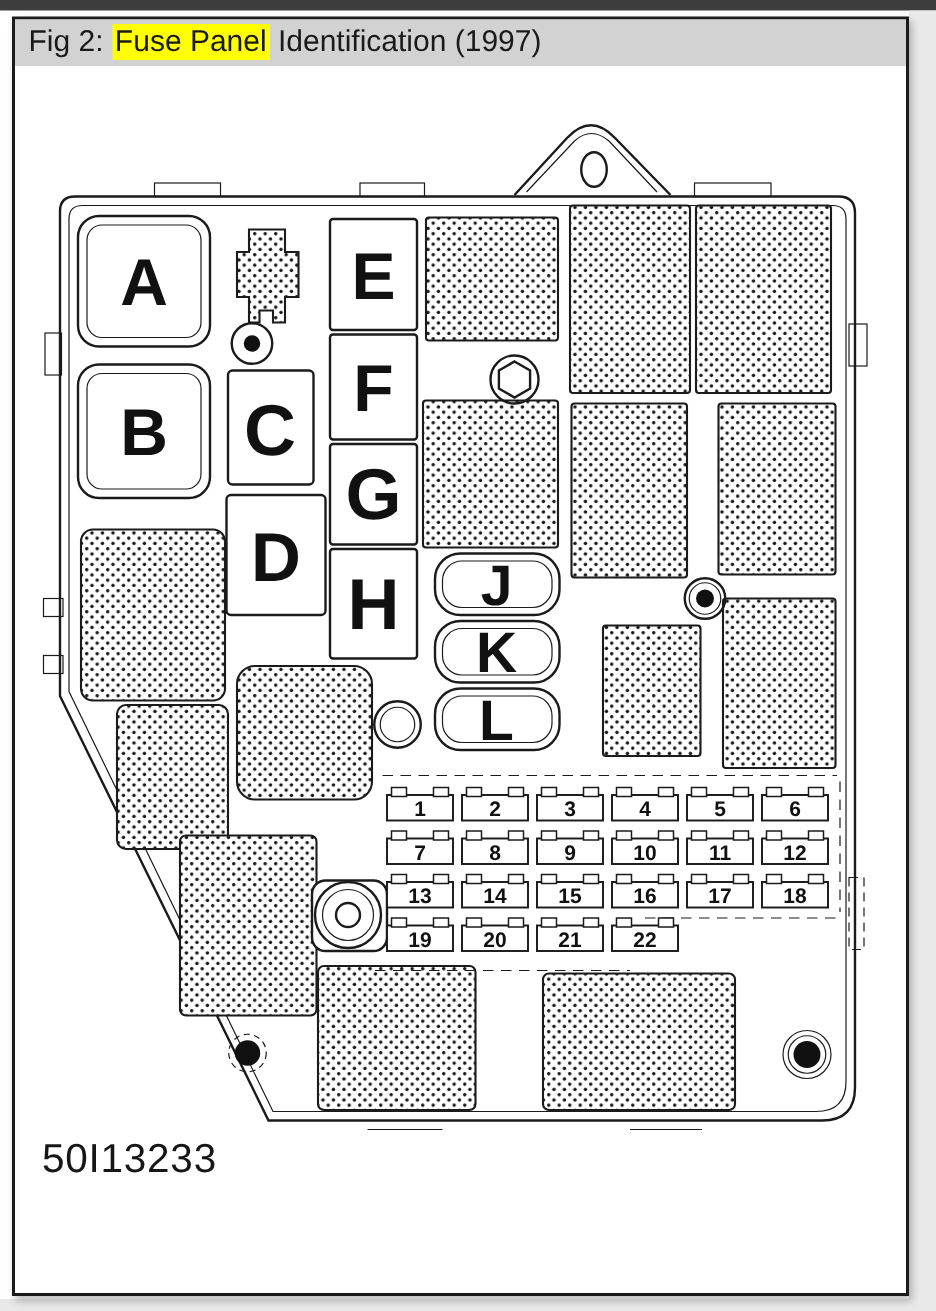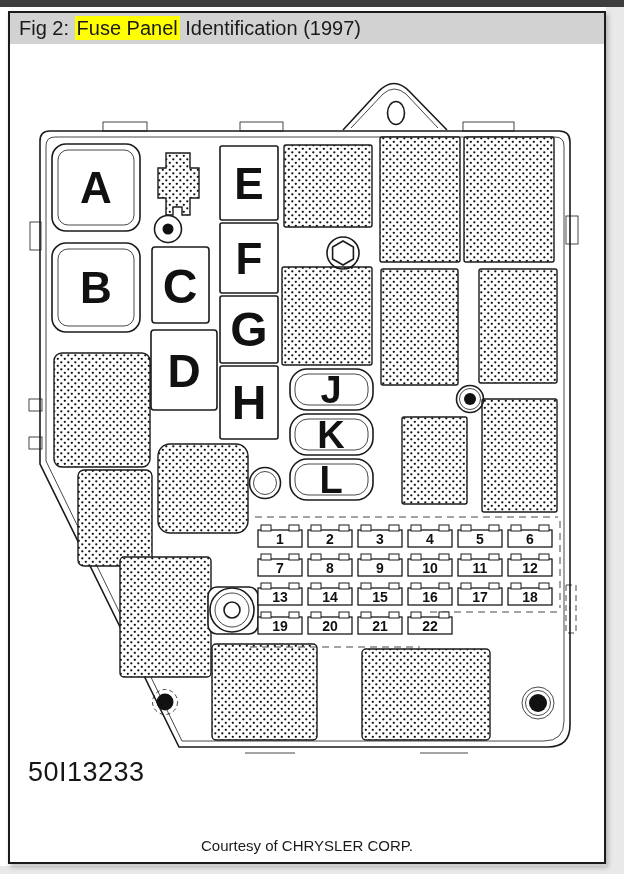--- a/index.html
+++ b/index.html
@@ -31,21 +31,20 @@
 </head>
 <body>
 
 <div class="page">
   <div class="top-strip"></div>
   <div class="right-margin"></div>
   <div class="bottom-margin"></div>
 
   <div class="frame">
     <div class="header-bar"><span>Fig 2: </span><span class="hl">Fuse Panel</span><span> Identification (1997)</span></div>
-    <div class="caption">Courtesy of CHRYSLER CORP.</div>
   </div>
 
   <svg class="diagram-svg" viewBox="0 0 624 874">
     <defs>
       <pattern id="dots" width="7" height="7" patternUnits="userSpaceOnUse">
         <rect width="7" height="7" fill="#ffffff"></rect>
         <circle cx="1.8" cy="1.8" r="1.15" fill="#111"></circle>
         <circle cx="5.3" cy="5.3" r="1.15" fill="#111"></circle>
       </pattern>
     </defs>

